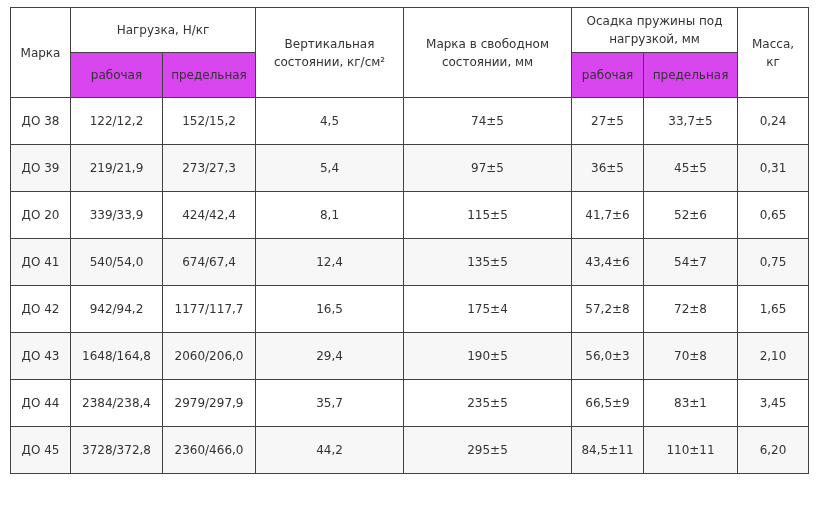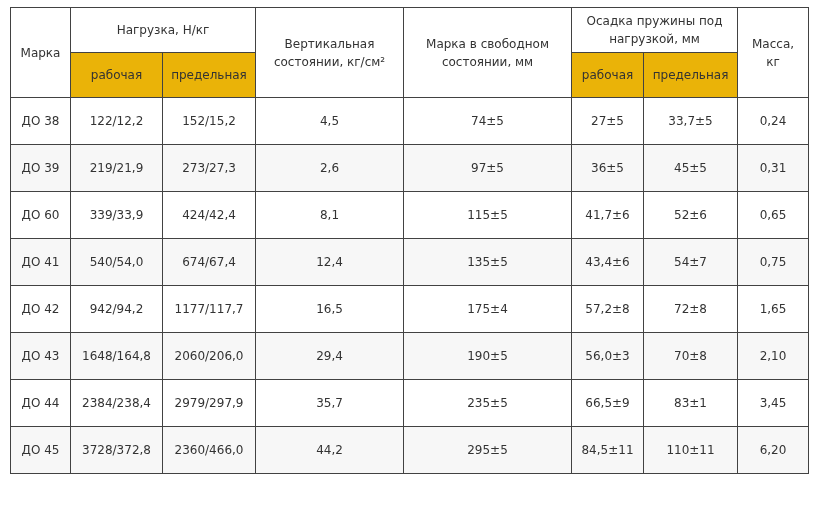--- a/index.html
+++ b/index.html
@@ -28,21 +28,21 @@
     font-weight: normal;
     text-align: center;
     vertical-align: middle;
     padding: 2px 6px;
     line-height: 1.5;
     background: #ffffff;
     overflow: hidden;
   }
   .spec-table thead th { height: 45px; }
   .spec-table tbody td { height: 47px; }
-  .spec-table thead th.sub { background: #eab308; }
+  .spec-table thead th.sub { background: #d946ef; }
   .spec-table tbody tr.alt td { background: #f7f7f7; }
 </style>
 </head>
 <body>
 
 <div class="page">
   <table class="spec-table">
     <colgroup>
       <col style="width:60px">
       <col style="width:92px">
@@ -77,28 +77,28 @@
         <td>4,5</td>
         <td>74±5</td>
         <td>27±5</td>
         <td>33,7±5</td>
         <td>0,24</td>
       </tr>
       <tr class="alt">
         <td>ДО 39</td>
         <td>219/21,9</td>
         <td>273/27,3</td>
-        <td>2,6</td>
+        <td>5,4</td>
         <td>97±5</td>
         <td>36±5</td>
         <td>45±5</td>
         <td>0,31</td>
       </tr>
       <tr>
-        <td>ДО 60</td>
+        <td>ДО 20</td>
         <td>339/33,9</td>
         <td>424/42,4</td>
         <td>8,1</td>
         <td>115±5</td>
         <td>41,7±6</td>
         <td>52±6</td>
         <td>0,65</td>
       </tr>
       <tr class="alt">
         <td>ДО 41</td>

